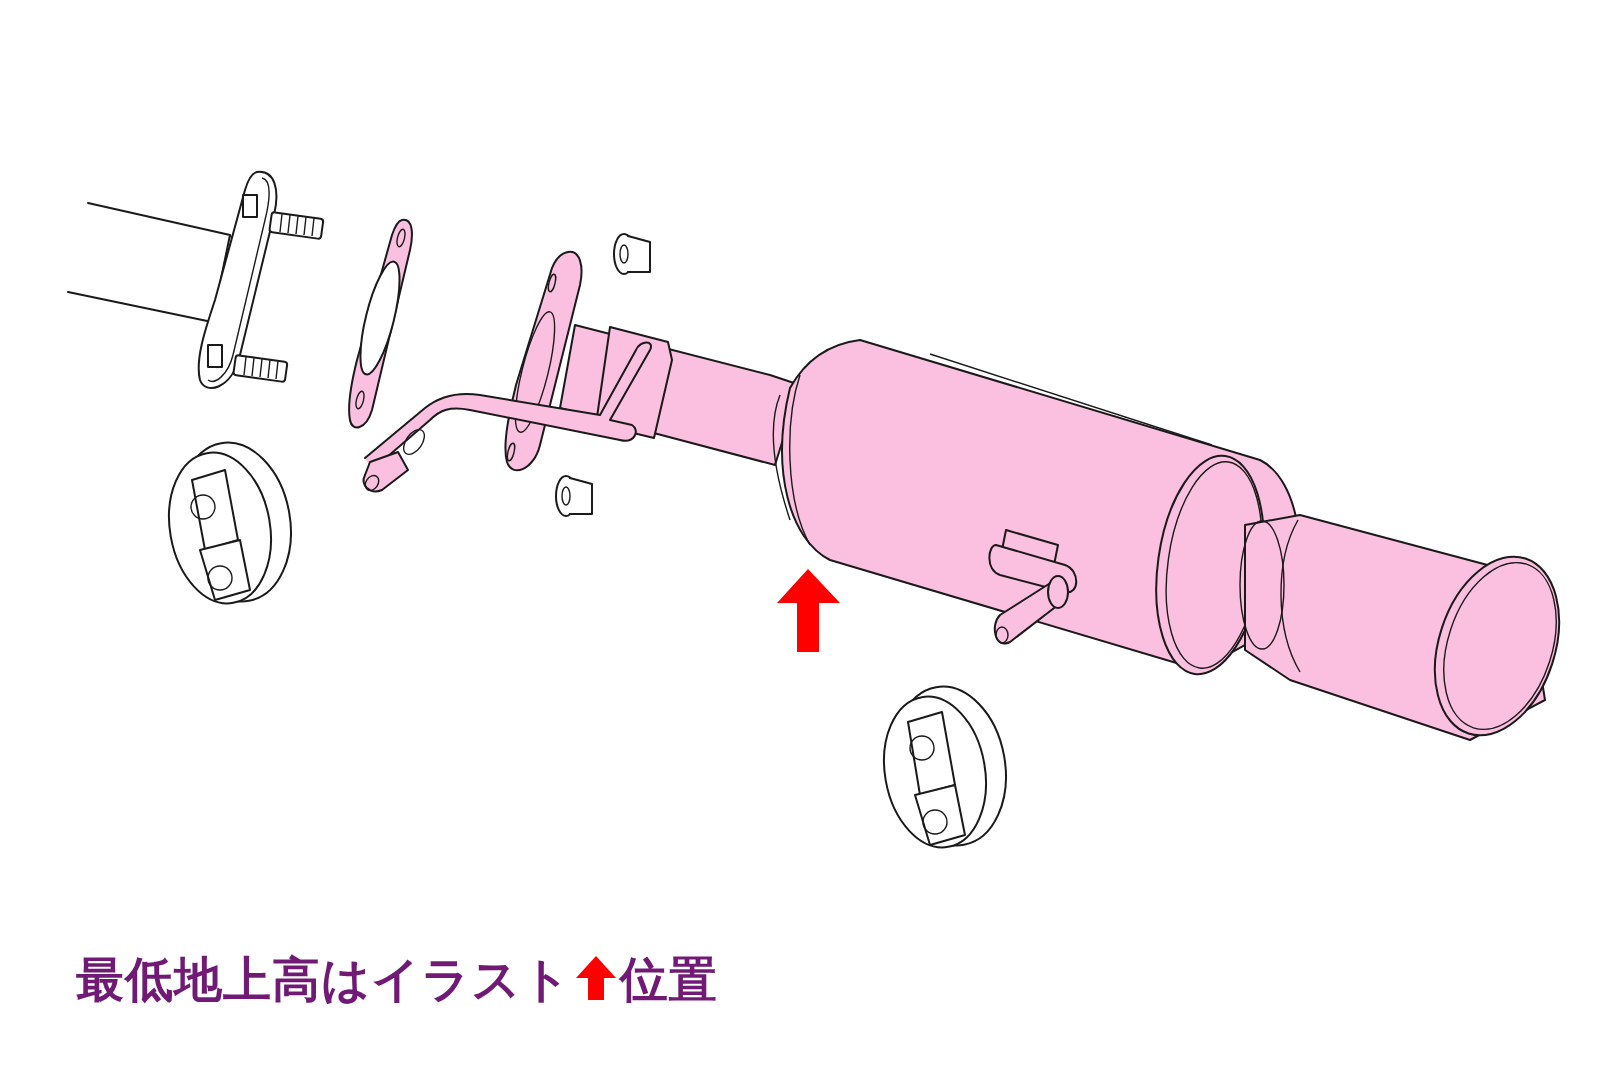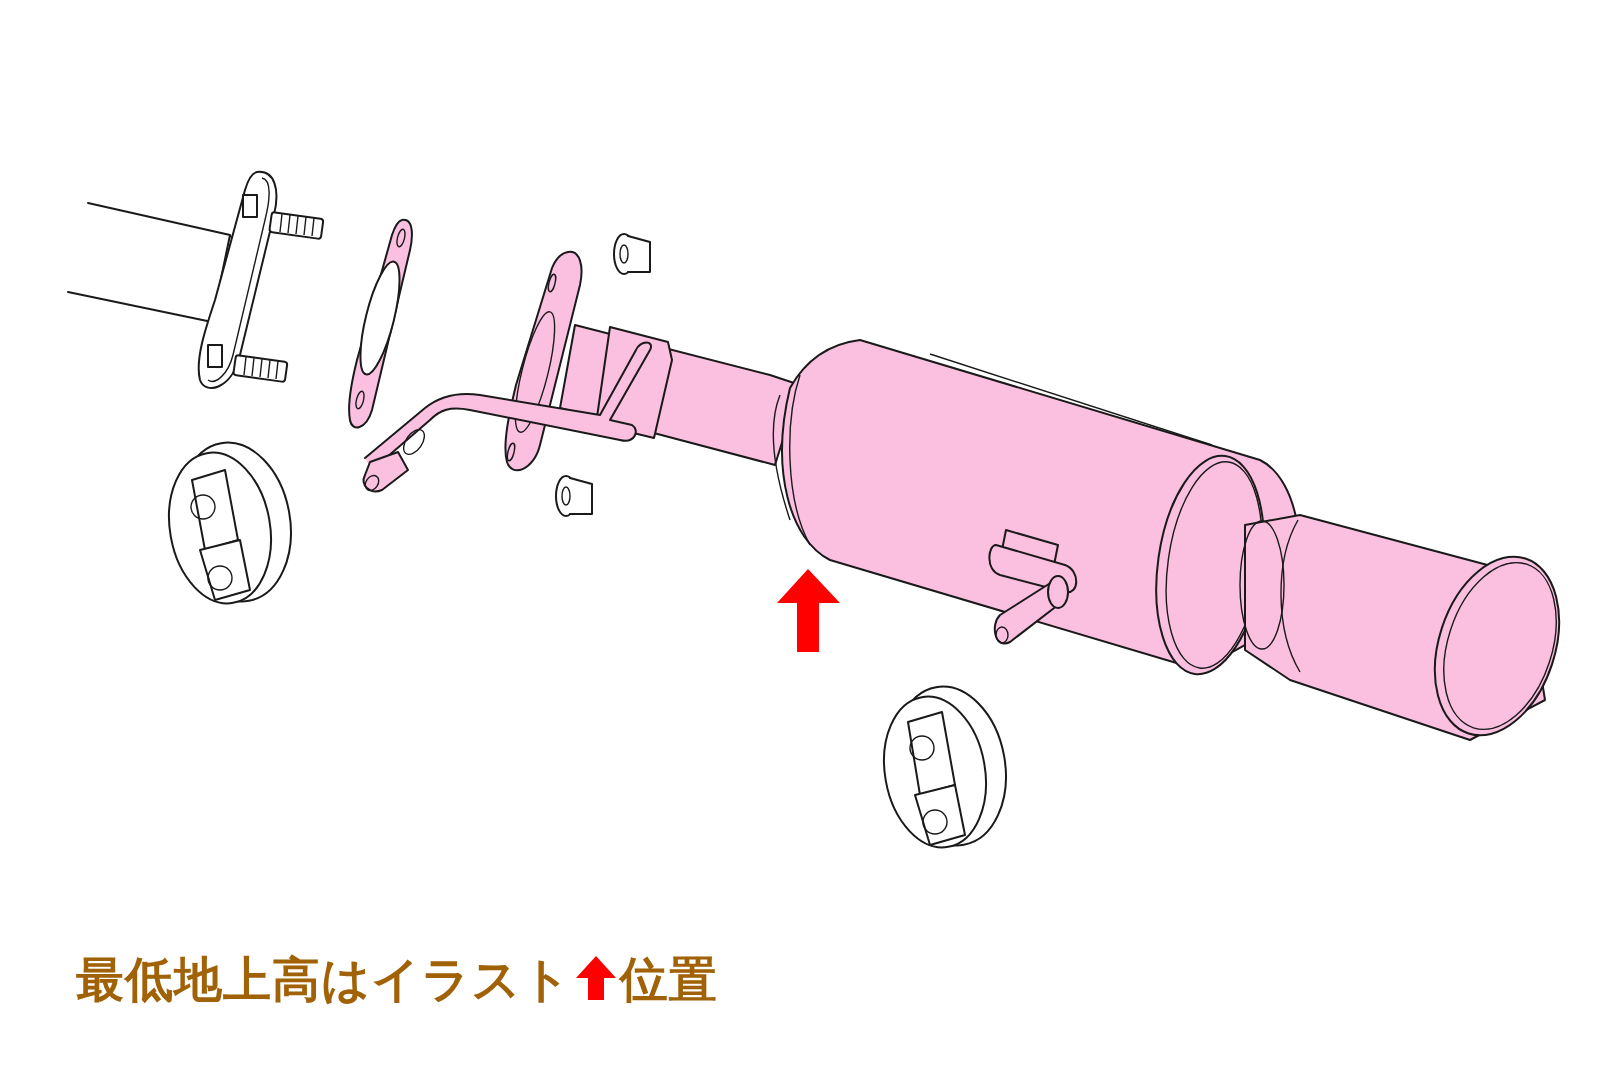--- a/index.html
+++ b/index.html
@@ -1,21 +1,21 @@
 <!DOCTYPE html>
 <html><head>
 <meta charset="utf-8">
 <style>
   html, body { margin: 0; padding: 0; background: #ffffff; }
   body { width: 1600px; height: 1067px; position: relative; overflow: hidden;
          font-family: "DejaVu Sans", "Liberation Sans", sans-serif; }
   #diagram { position: absolute; left: 0; top: 0; width: 1600px; height: 1067px; }
   .caption {
     position: absolute; left: 76px; top: 955px;
-    font-size: 48px; font-weight: bold; color: #a16207;
+    font-size: 48px; font-weight: bold; color: #701a75;
     letter-spacing: 1px; white-space: nowrap; line-height: 1;
   }
   .caption .arrow-glyph { display: inline-block; width: 40px; height: 44px; vertical-align: -4px; margin: 0 4px; }
   .stroke { stroke: #1a1a1a; stroke-width: 2; stroke-linejoin: round; stroke-linecap: round; }
   .thin { stroke: #1a1a1a; stroke-width: 1.4; fill: none; }
 </style>
 </head>
 <body>
 
 <svg id="diagram" viewBox="0 0 1600 1067" xmlns="http://www.w3.org/2000/svg">

